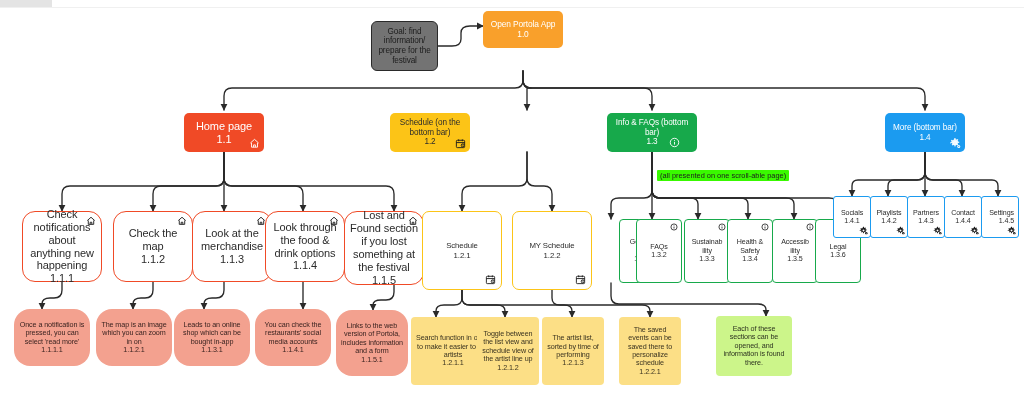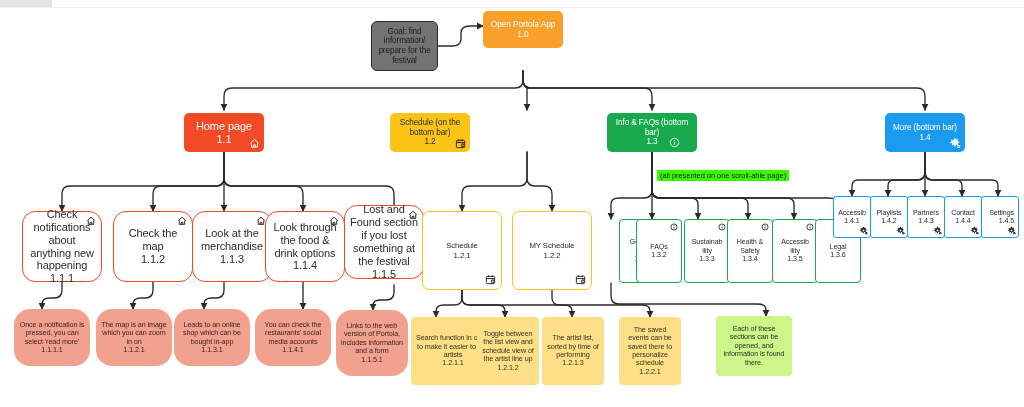--- a/index.html
+++ b/index.html
@@ -307,21 +307,21 @@
     <span class="num">1.1.4</span>
     <span class="ic" style="right:5px;top:4px;">
       <svg width="10" height="10" viewBox="0 0 24 24" fill="none" stroke="#1c1c1c" stroke-width="2.2" stroke-linejoin="round">
         <path d="M3 11 L12 3 L21 11"></path>
           <path d="M5.5 10.5 V20 H18.5 V10.5"></path>
           <path d="M10 20 v-5 h4 v5"></path>
       </svg>
     </span>
   </div>
 
-  <div class="node v-red-out" style="left:344px;top:205px;width:80px;height:74px;text-align:center;">
+  <div class="node v-red-out" style="left:344px;top:211px;width:80px;height:74px;text-align:center;">
     <span class="ttl">Lost and Found section if you lost something at the festival</span>
     <span class="num">1.1.5</span>
     <span class="ic" style="right:5px;top:4px;">
       <svg width="10" height="10" viewBox="0 0 24 24" fill="none" stroke="#1c1c1c" stroke-width="2.2" stroke-linejoin="round">
         <path d="M3 11 L12 3 L21 11"></path>
           <path d="M5.5 10.5 V20 H18.5 V10.5"></path>
           <path d="M10 20 v-5 h4 v5"></path>
       </svg>
     </span>
   </div>
@@ -459,21 +459,21 @@
           <circle cx="12" cy="7.2" r="1.3" fill="#1c1c1c" stroke="none"></circle>
       </svg>
     </span>
   </div>
 
   <div class="node v-lime" style="left:716px;top:316px;width:76px;height:60px;">
     <span class="ttl">Each of these sections can be opened, and information is found there.</span>
   </div>
 
   <div class="node v-blue-out" style="left:833px;top:196px;width:38px;height:42px;">
-    <span class="ttl">Accessib</span>
+    <span class="ttl">Socials</span>
     <span class="num">1.4.1</span>
     <span class="ic" style="right:2px;bottom:2px;">
       <svg width="9" height="9" viewBox="0 0 24 24" fill="#1c1c1c" stroke="none">
         <path d="M11 2h2l.4 2.3 1.8 .8 2-1.2 1.4 1.4-1.2 2 .8 1.8 2.3 .4v2l-2.3 .4-.8 1.8 1.2 2-1.4 1.4-2-1.2-1.8 .8-.4 2.3h-2l-.4-2.3-1.8-.8-2 1.2-1.4-1.4 1.2-2-.8-1.8L2 13v-2l2.3-.4 .8-1.8-1.2-2 1.4-1.4 2 1.2 1.8-.8z"></path>
         <circle cx="12" cy="12" r="2.6" fill="#ffffff"></circle>
         <circle cx="19.5" cy="19" r="3.2" fill="#1c1c1c"></circle>
           <circle cx="19.5" cy="19" r="1.2" fill="#ffffff"></circle>
       </svg>
     </span>
   </div>

